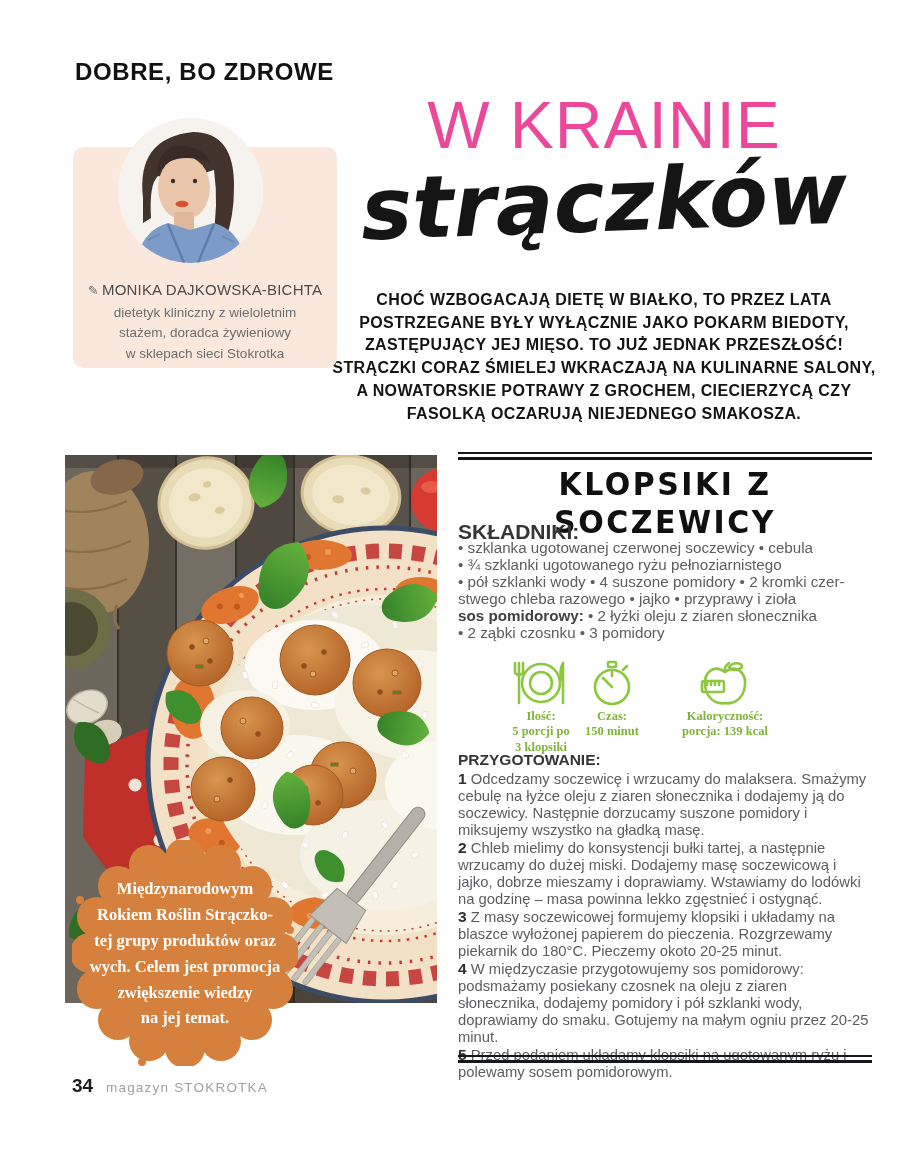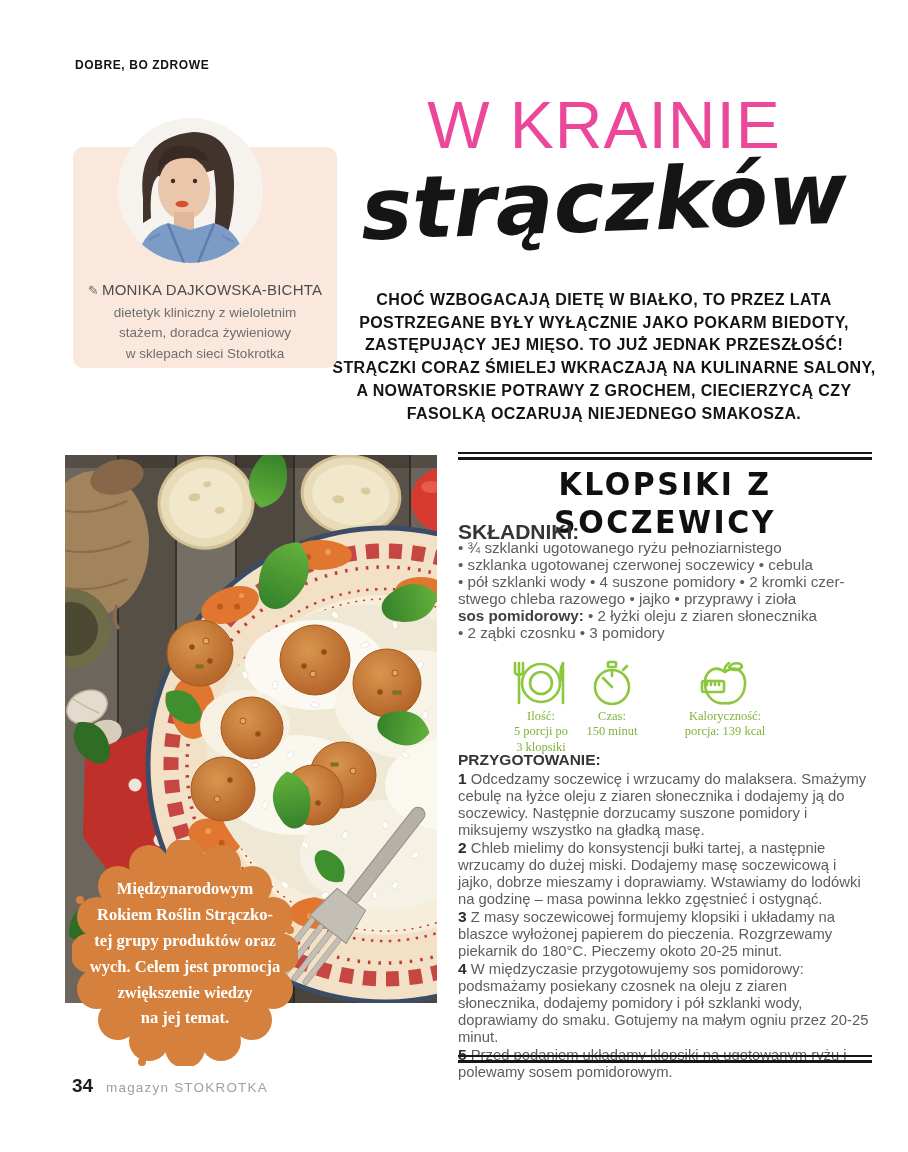--- a/index.html
+++ b/index.html
@@ -1,19 +1,19 @@
 <!DOCTYPE html>
 <html><head>
 <meta charset="utf-8">
 <style>
   html,body{margin:0;padding:0;background:#ffffff;}
   .page{position:relative;width:908px;height:1152px;background:#fff;overflow:hidden;
         font-family:"Liberation Sans", sans-serif;color:#1a1a1a;}
 
-  .kicker{position:absolute;left:75px;top:58px;font-size:12px;font-weight:bold;
+  .kicker{position:absolute;left:75px;top:58px;font-size:24px;font-weight:bold;
           letter-spacing:.6px;color:#121212;}
 
   
   .author-card{position:absolute;left:73px;top:147px;width:264px;height:221px;
                background:#fbe8dc;border-radius:10px;}
   .avatar{position:absolute;left:118px;top:118px;width:145px;height:145px;border-radius:50%;
           overflow:hidden;background:#f7f4ee;}
   .author-name{position:absolute;left:63px;top:281px;width:284px;text-align:center;
                font-size:15px;color:#4c4c4c;letter-spacing:.2px;}
   .author-name .pen{font-size:13px;color:#6b6b6b;margin-right:3px;}
@@ -49,21 +49,21 @@
                 font-family:"DejaVu Sans", sans-serif;transform:scaleY(1.08);}
   .ing-header{position:absolute;left:458px;top:520px;font-size:21px;font-weight:bold;color:#353535;}
   .ingredients{position:absolute;left:458px;top:540px;width:414px;
                font-size:15.2px;line-height:16.9px;color:#5b5d60;}
   .ingredients b{color:#3e4043;text-align:center;}
 
   .info-row{position:absolute;left:458px;top:660px;width:414px;height:95px;}
   .info{position:absolute;top:0;text-align:center;}
   .info-0{left:28px;width:110px;} .info-1{left:104px;width:100px;} .info-2{left:202px;width:130px;}
   .info .gicon{height:46px;margin-bottom:3px;}
-  .info .glabel{font-family:"Liberation Serif", serif;font-weight:normal;font-size:12.5px;
+  .info .glabel{font-family:"Liberation Serif", serif;font-weight:bold;font-size:12.5px;
                 line-height:1.22;color:#7fb33a;}
   .gicon svg{stroke:#8dc63f;fill:none;stroke-width:2.6;stroke-linecap:round;stroke-linejoin:round;}
 
   .prep-header{position:absolute;left:458px;top:751px;font-size:15.5px;font-weight:bold;color:#353535;}
   .steps{position:absolute;left:458px;top:770px;width:414px;font-size:14.8px;
          line-height:17px;color:#5b5d60;}
   .steps p{margin:0;}
   .steps b{color:#2e2e2e;font-size:15.5px;}
 
   .footer-num{position:absolute;left:72px;top:1075px;font-size:19px;font-weight:bold;color:#1c1c1c;}
@@ -373,22 +373,22 @@
       <div>zwiększenie wiedzy</div>
       <div>na jej temat.</div>
     </div>
   </div>
 
   <div class="rule rule-top"></div>
   <div class="recipe-title">KLOPSIKI Z SOCZEWICY</div>
 
   <div class="ing-header">SKŁADNIKI:</div>
   <div class="ingredients">
+    <div>• szklanka ugotowanej czerwonej soczewicy • cebula</div>
     <div>• ¾ szklanki ugotowanego ryżu pełnoziarnistego</div>
-    <div>• szklanka ugotowanej czerwonej soczewicy • cebula</div>
     <div>• pół szklanki wody • 4 suszone pomidory • 2 kromki czer-</div>
     <div>stwego chleba razowego • jajko • przyprawy i zioła</div>
     <div><b>sos pomidorowy:</b><span> • 2 łyżki oleju z ziaren słonecznika</span></div>
     <div>• 2 ząbki czosnku • 3 pomidory</div>
   </div>
 
   <div class="info-row">
     <div class="info info-0">
       <div class="gicon">
         <svg width="62" height="46" viewBox="0 0 62 46">

